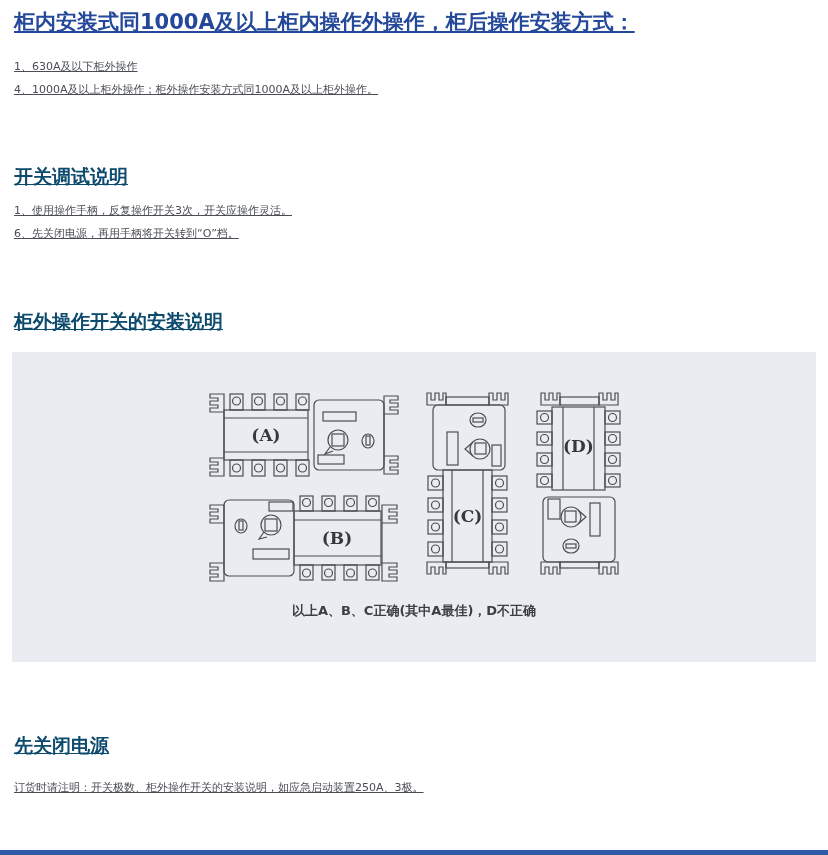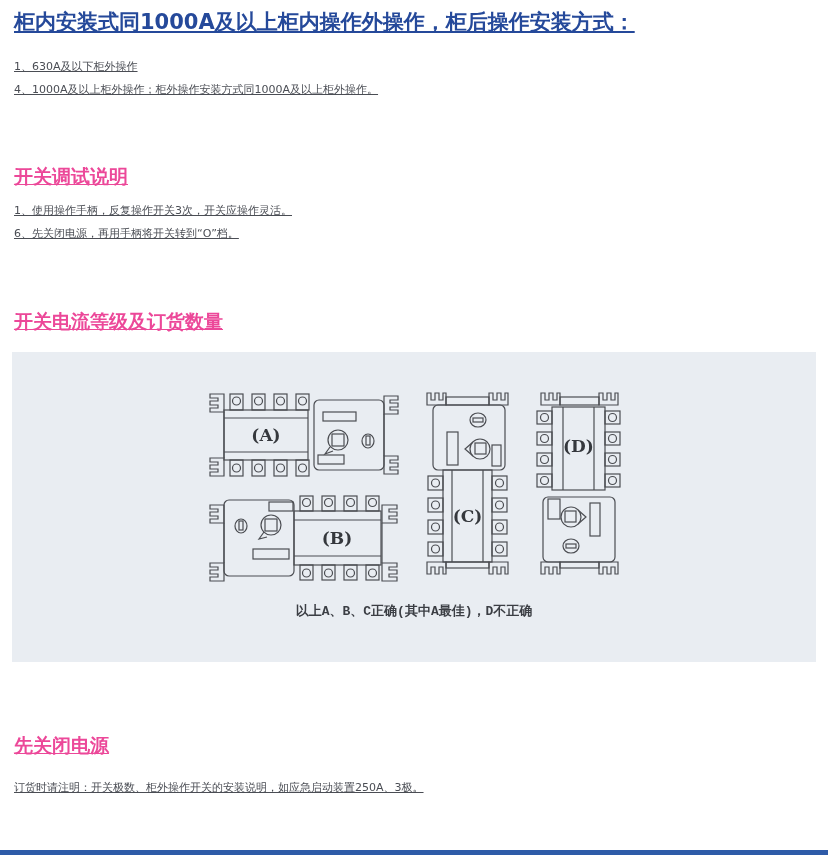--- a/index.html
+++ b/index.html
@@ -6,54 +6,54 @@
   body{
     width:828px;height:855px;position:relative;background:#ffffff;
     font-family:"DejaVu Sans","Liberation Sans",sans-serif;
     overflow:hidden;
   }
   .abs{position:absolute;left:14px;right:14px;text-decoration:underline;}
   .page-title{
     top:8px;font-size:21px;line-height:1.35;font-weight:bold;color:#25499a;
   }
   .body-line{font-size:11px;color:#4a4d54;line-height:1.2;}
-  .section-title{font-size:19px;font-weight:bold;color:#ec4899;}
+  .section-title{font-size:19px;font-weight:bold;color:#0c4a6e;}
   .panel{
     position:absolute;left:12px;top:352px;width:804px;height:310px;
     background:#e9edf2;
   }
   .diag{position:absolute;}
   .diag svg{display:block;}
   .diag path,.diag rect,.diag line,.diag circle,.diag ellipse{
     fill:none;stroke:#4b4d52;stroke-width:1.2;
   }
   .dlabel{
     font-family:"DejaVu Serif","Liberation Serif",serif;
     font-weight:bold;font-size:17px;fill:#35383d;stroke:none;
   }
   .caption{
     position:absolute;left:0;right:0;top:250px;text-align:center;
-    font-size:13px;font-weight:bold;color:#3b3e44;font-family:Liberation Mono, monospace;
+    font-size:13px;font-weight:bold;color:#3b3e44;
   }
   .footer-bar{
     position:absolute;left:0;right:0;bottom:0;height:5px;background:#2e5ba8;
   }
 </style>
 </head>
 <body>
 
 <div class="abs page-title">柜内安装式同1000A及以上柜内操作外操作，柜后操作安装方式：</div>
 <div class="abs body-line" style="top:60px">1、630A及以下柜外操作</div>
 <div class="abs body-line" style="top:83px">4、1000A及以上柜外操作；柜外操作安装方式同1000A及以上柜外操作。</div>
 
 <div class="abs section-title" style="top:164px">开关调试说明</div>
 <div class="abs body-line" style="top:204px">1、使用操作手柄，反复操作开关3次，开关应操作灵活。</div>
 <div class="abs body-line" style="top:227px">6、先关闭电源，再用手柄将开关转到“O”档。</div>
 
-<div class="abs section-title" style="top:309px">开关电流等级及订货数量</div>
+<div class="abs section-title" style="top:309px">柜外操作开关的安装说明</div>
 
 <div class="panel">
 
   <div class="diag" style="left:197px;top:33px">
     <svg width="190" height="95" viewBox="0 0 190 95">
       <g>
         <path d="M15,9 H1 V13 H9 V16 H1 V20 H9 V23 H1 V27 H15 Z"></path>
         <path d="M15,73 H1 V77 H9 V80 H1 V84 H9 V87 H1 V91 H15 Z"></path>
         <line x1="15" y1="27" x2="15" y2="73"></line>
       </g>

